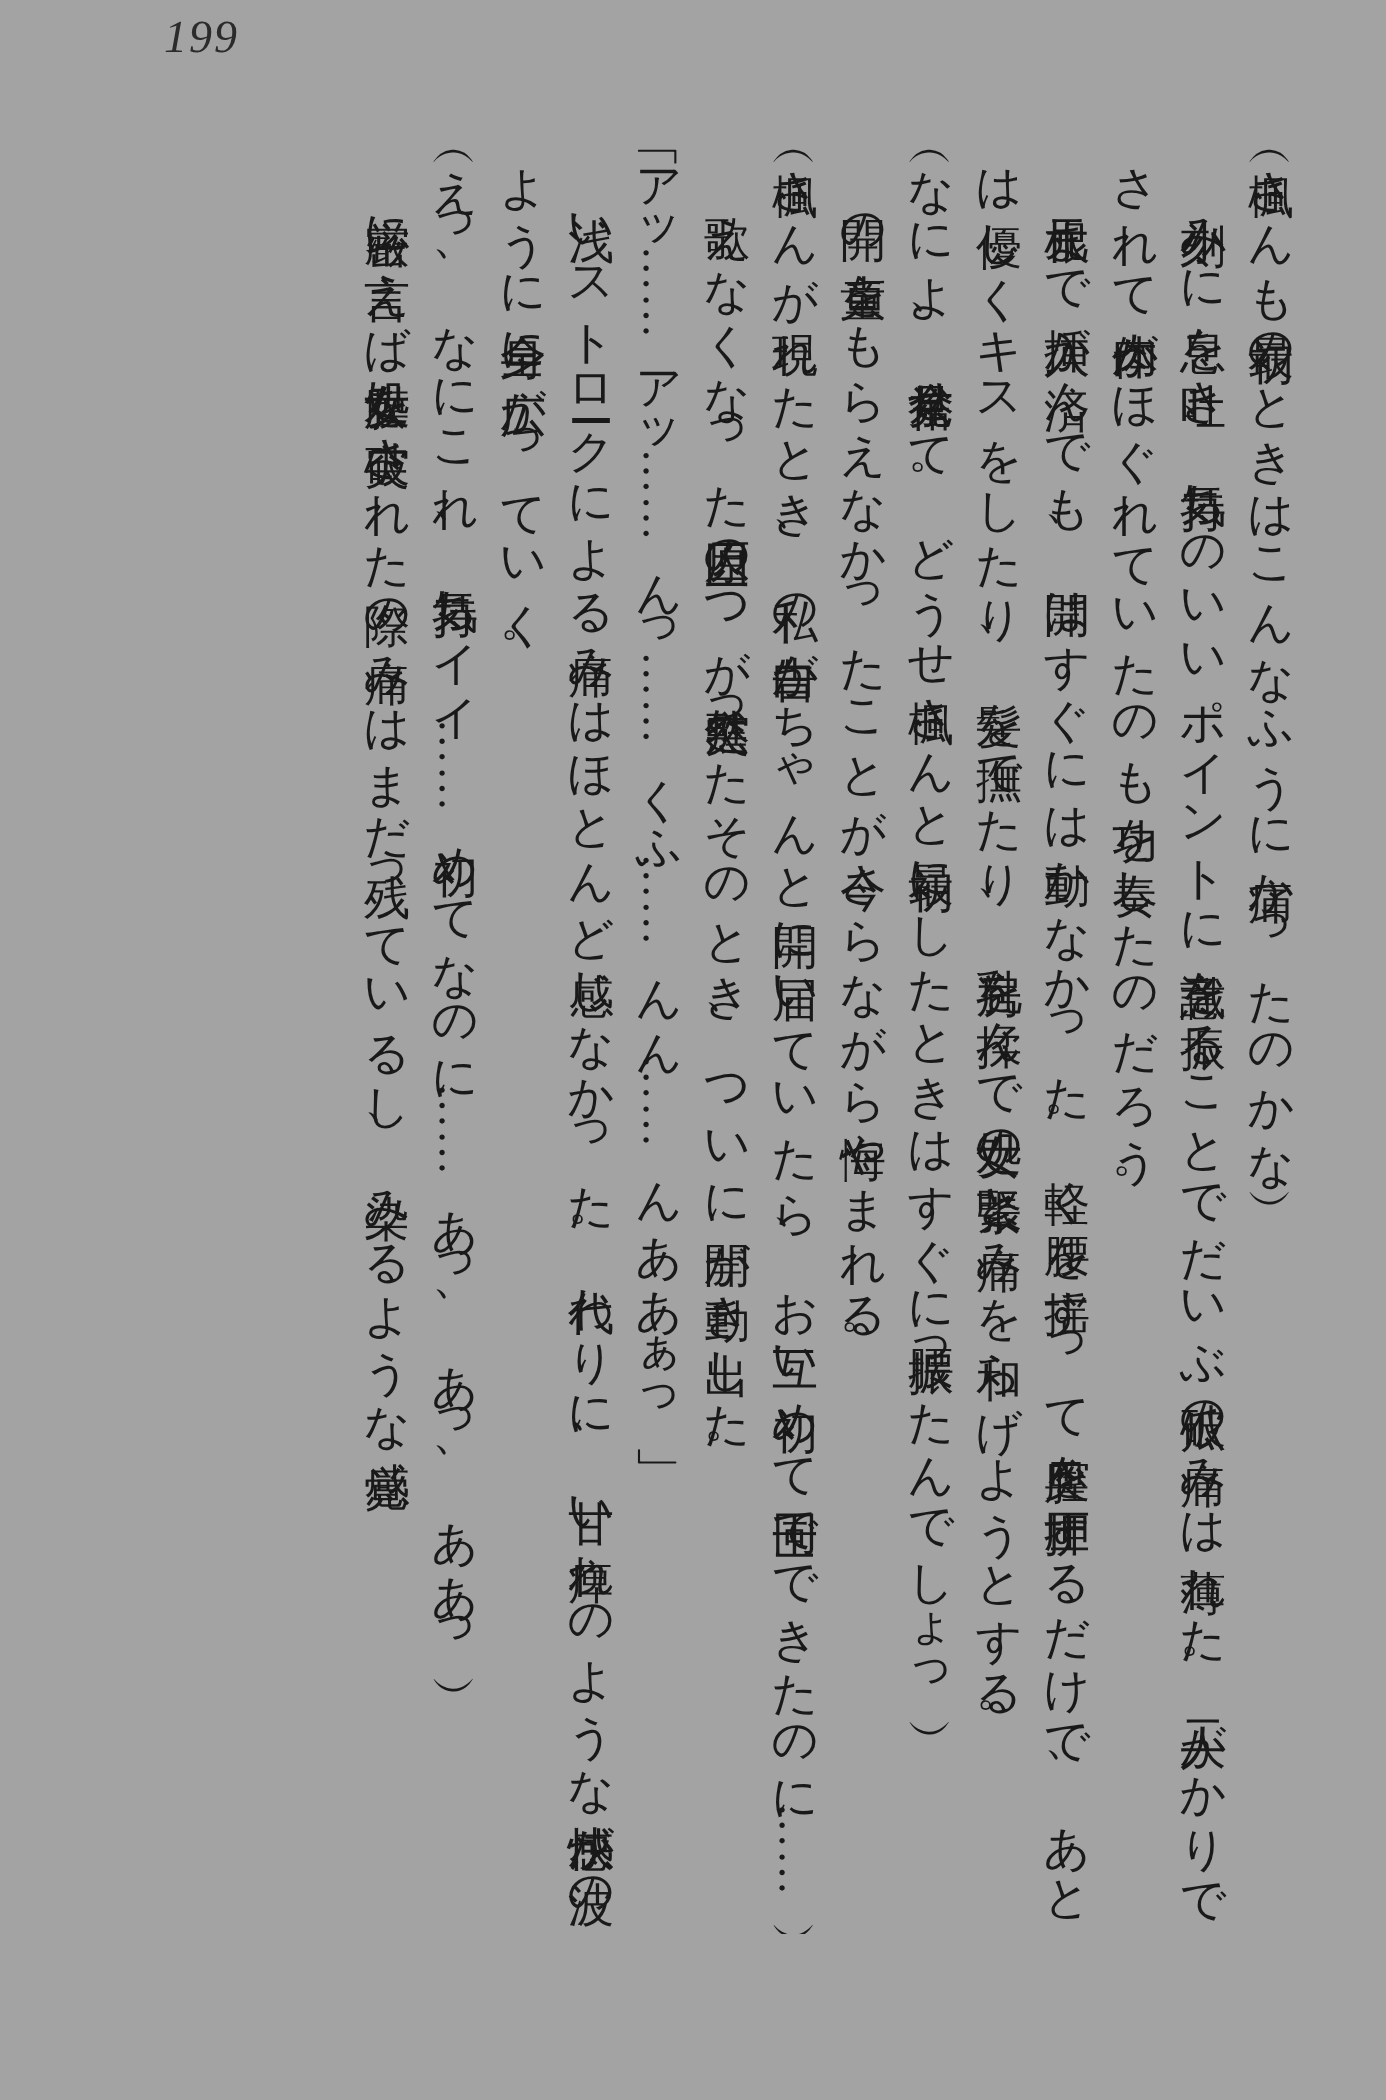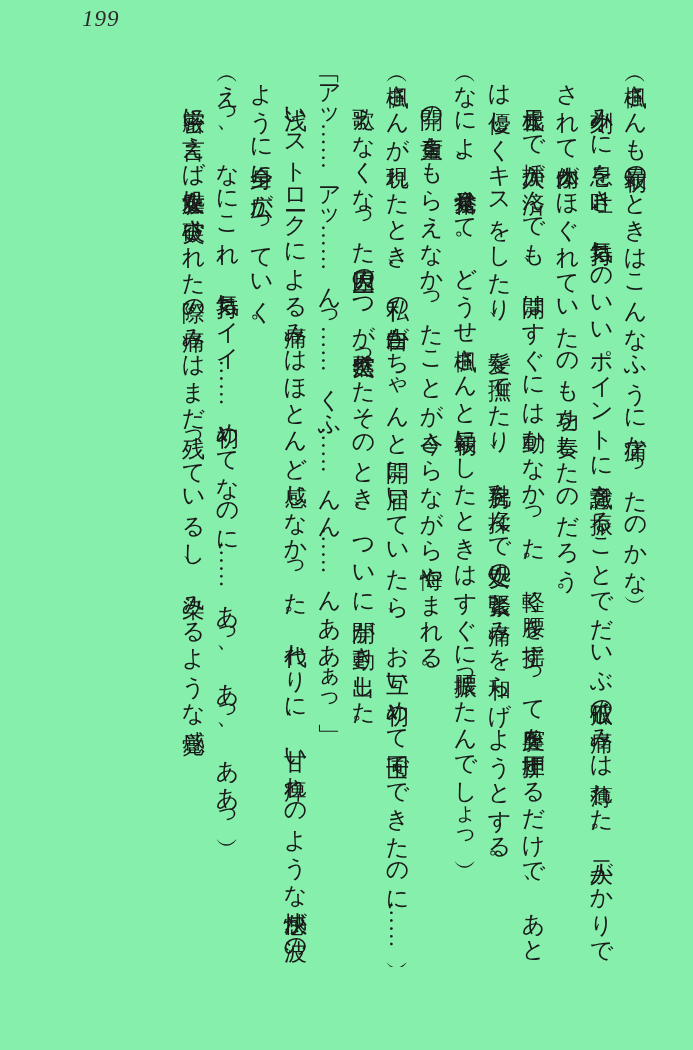--- a/index.html
+++ b/index.html
@@ -4,21 +4,21 @@
 <style>
   html, body {
     margin: 0;
     padding: 0;
     background: #ffffff;
   }
   .page {
     position: relative;
     width: 693px;
     height: 1050px;
-    background: #86efac;
+    background: #a3a3a3;
     overflow: hidden;
     font-family: "Liberation Serif", "DejaVu Serif", serif;
   }
   .page-number {
     position: absolute;
     top: 6px;
     left: 82px;
     font-size: 23px;
     font-style: italic;
     color: #2b2b2b;

